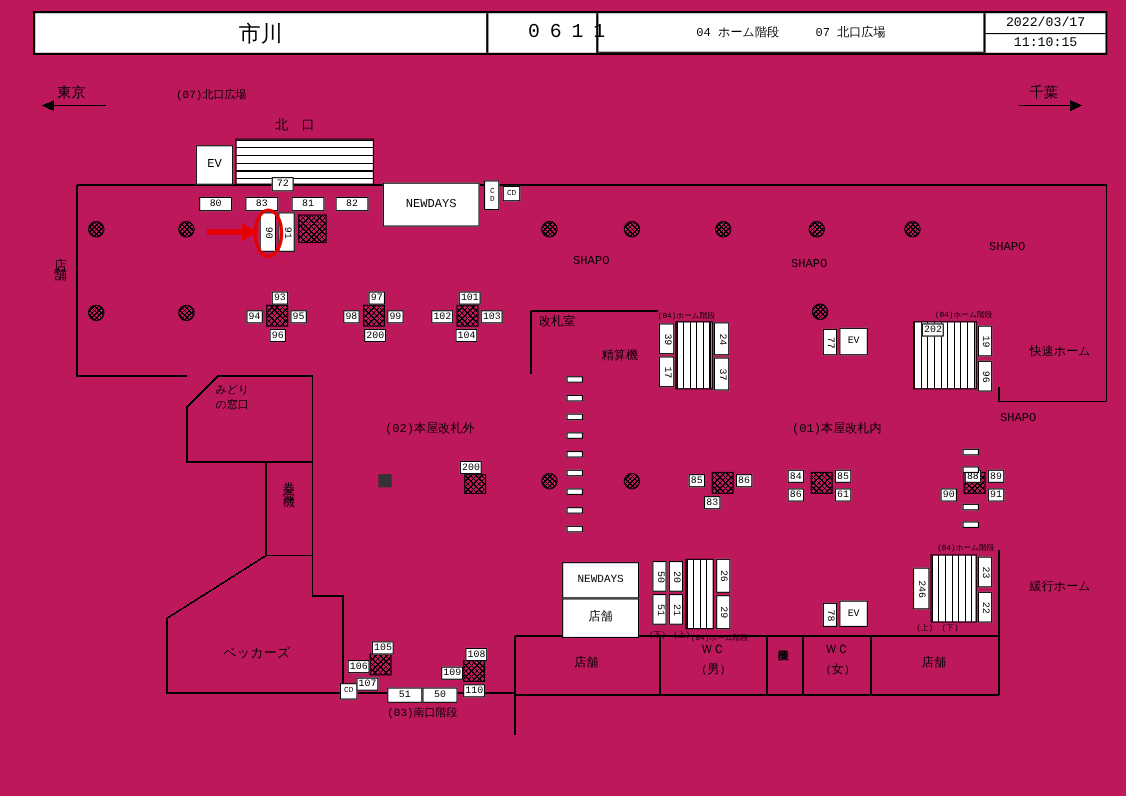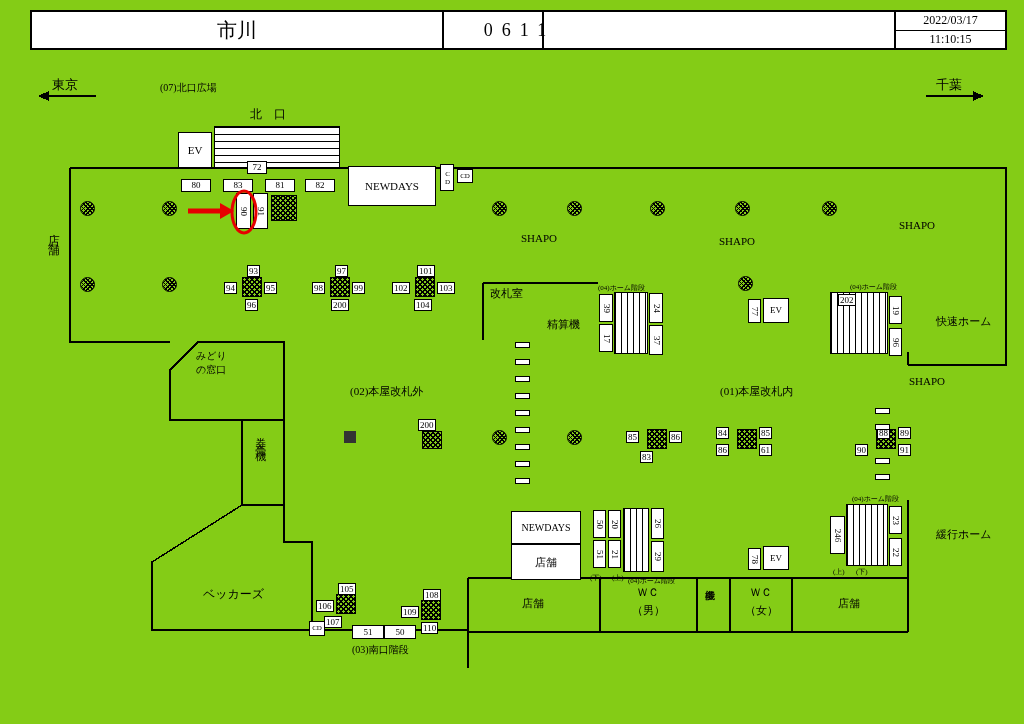--- a/index.html
+++ b/index.html
@@ -1,17 +1,17 @@
 <!DOCTYPE html>
 <html><head>
 <meta charset="utf-8">
 <style>
   html,body{margin:0;padding:0;background:#fff;}
-  .screen{position:relative;width:1024px;height:724px;background:#84cc16;overflow:hidden;
-          font-family:Liberation Serif, serif;color:#000;}
+  .screen{position:relative;width:1024px;height:724px;background:#be185d;overflow:hidden;
+          font-family:Liberation Mono, monospace;color:#000;}
   
   .header{position:absolute;left:30px;top:10px;width:977px;height:40px;border:2px solid #000;display:flex;box-sizing:border-box;background:#fff;}
   .hc{border-left:2px solid #000;display:flex;align-items:center;justify-content:center;box-sizing:border-box;}
   .hc:first-child{border-left:none;}
   .hc-station{width:410px;font-size:20px;}
   .hc-code{width:100px;font-size:18px;letter-spacing:9px;text-indent:9px;padding-left:44px;}
   .hc-legend{width:352px;flex-direction:column;align-items:stretch;}
   .hc-dt{flex:1;flex-direction:column;align-items:stretch;}
   .hrow{flex:1;display:flex;align-items:center;justify-content:center;font-size:11px;white-space:pre;}
   .hc-legend .hrow:first-child,.hc-dt .hrow:first-child{border-bottom:1px solid #000;}
@@ -37,20 +37,21 @@
 </style>
 </head>
 <body>
 
 <div class="screen">
 
   <div class="header">
     <div class="hc hc-station">市川</div>
     <div class="hc hc-code">0611</div>
     <div class="hc hc-legend">
+      <div class="hrow">04 ホーム階段　　　07 北口広場</div>
     </div>
     <div class="hc hc-dt">
       <div class="hrow">2022/03/17</div>
       <div class="hrow">11:10:15</div>
     </div>
   </div>
 
   <svg class="layer" width="1024" height="724" shape-rendering="crispEdges">
     <path d="M70,168 H1006 V365 H908 M70,168 V342 H170 M198,342 H284 V420 H170 V370 Z
              M242,420 V505 M284,420 V505 M242,505 H284

